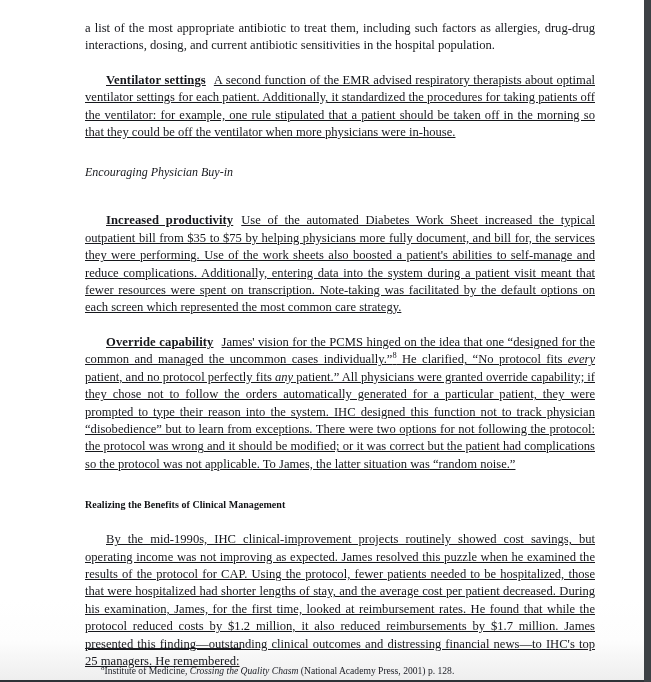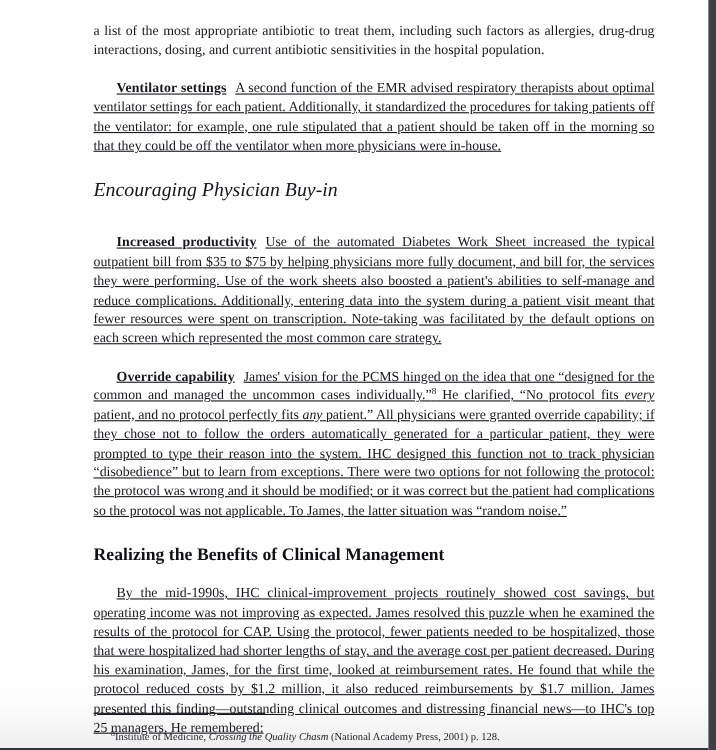--- a/index.html
+++ b/index.html
@@ -74,30 +74,30 @@
   .gap-lg { height: 22px; }
 
   .runin {
     font-weight: bold;
     letter-spacing: 0.1px;
   }
   .runin-sp { display: inline-block; width: 8px; }
 
   h2.section-heading {
     margin: 0;
-    font-size: 16px;
+    font-size: 10px;
     line-height: 19px;
     font-weight: bold;
     color: #101114;
     letter-spacing: 0.05px;
   }
 
   h3.sub-heading {
     margin: 0;
-    font-size: 18px;
+    font-size: 12px;
     line-height: 18px;
     font-style: italic;
     font-weight: normal;
     color: #16171c;
   }
 
   sup.fnref {
     font-size: 8.4px;
     vertical-align: super;
     line-height: 0;

